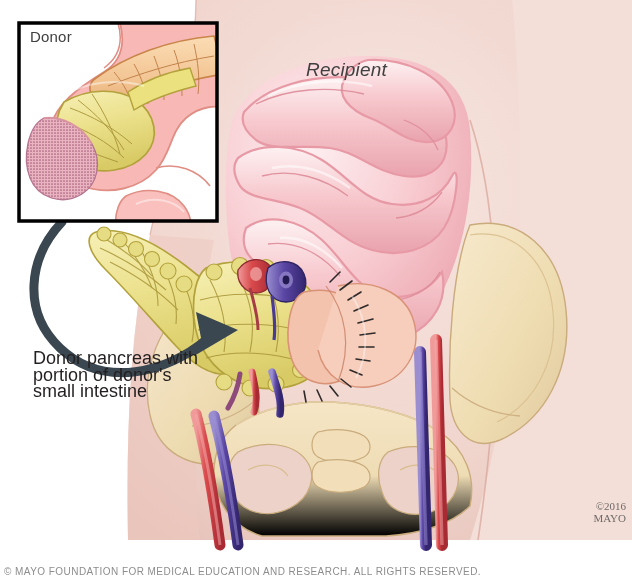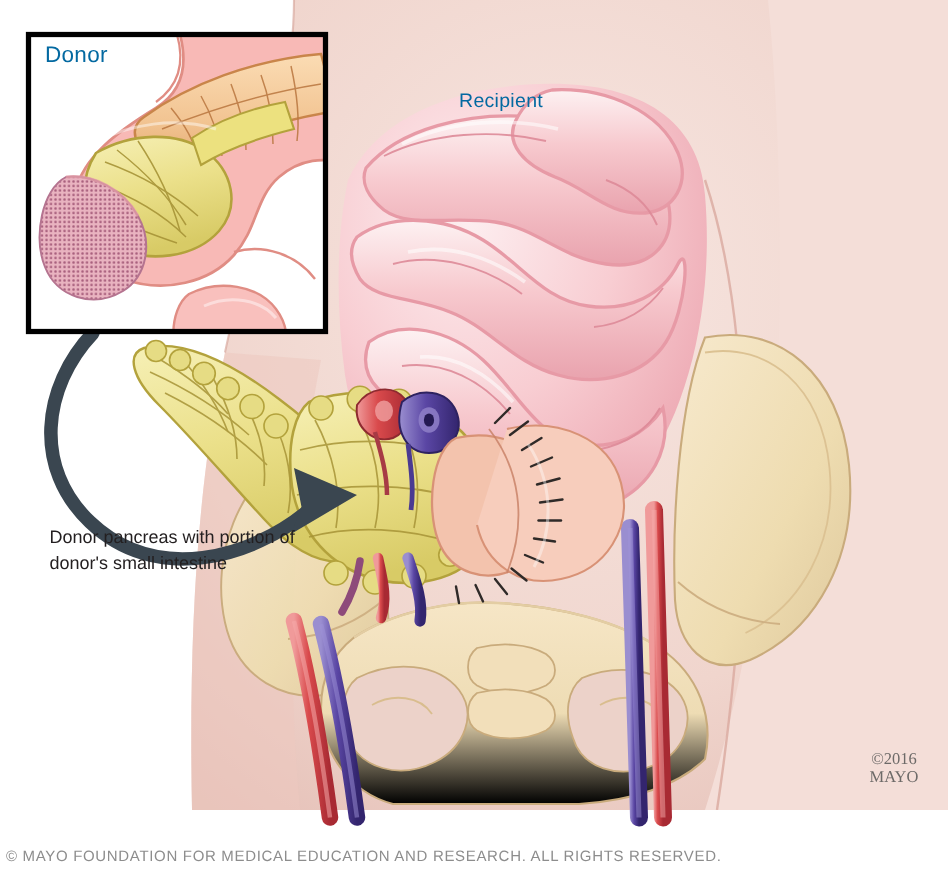--- a/index.html
+++ b/index.html
@@ -1,24 +1,24 @@
 <!DOCTYPE html>
 <html><head>
 <meta charset="utf-8">
 <style>
   html,body{margin:0;padding:0;background:#ffffff;}
   body{width:632px;height:583px;font-family:"Liberation Sans",sans-serif;}
   #stage{position:relative;width:632px;height:583px;overflow:hidden;background:#ffffff;}
   #art{position:absolute;left:0;top:0;width:632px;height:583px;}
 
-  .label{position:absolute;color:#0369a1;font-family:"Liberation Sans",sans-serif;}
-  #recipient-label{left:306px;top:59px;font-size:13px;letter-spacing:.2px;}
+  .label{position:absolute;color:#404040;font-family:"Liberation Sans",sans-serif;}
+  #recipient-label{left:306px;top:59px;font-size:19px;letter-spacing:.2px;font-style:italic;}
   #donor-label{left:30px;top:28px;font-size:15px;letter-spacing:.2px;}
-  #caption{left:33px;top:350px;width:170px;font-size:12px;line-height:16.5px;color:#231f20;}
-  #mayo-mark{position:absolute;left:566px;top:500px;width:60px;text-align:center;
+  #caption{left:33px;top:350px;width:170px;font-size:18px;line-height:16.5px;color:#231f20;}
+  #mayo-mark{position:absolute;left:566px;top:500px;width:60px;text-align:right;
              font-family:"Liberation Serif",serif;font-size:11px;line-height:12px;color:#6d6a68;}
   #footer{position:absolute;left:4px;top:566px;font-family:"Liberation Sans",sans-serif;
           font-size:10px;letter-spacing:.45px;color:#8d8d8d;white-space:nowrap;}
 </style>
 </head>
 <body>
 
 <div id="stage">
 
   <svg id="art" viewBox="0 0 632 583">

